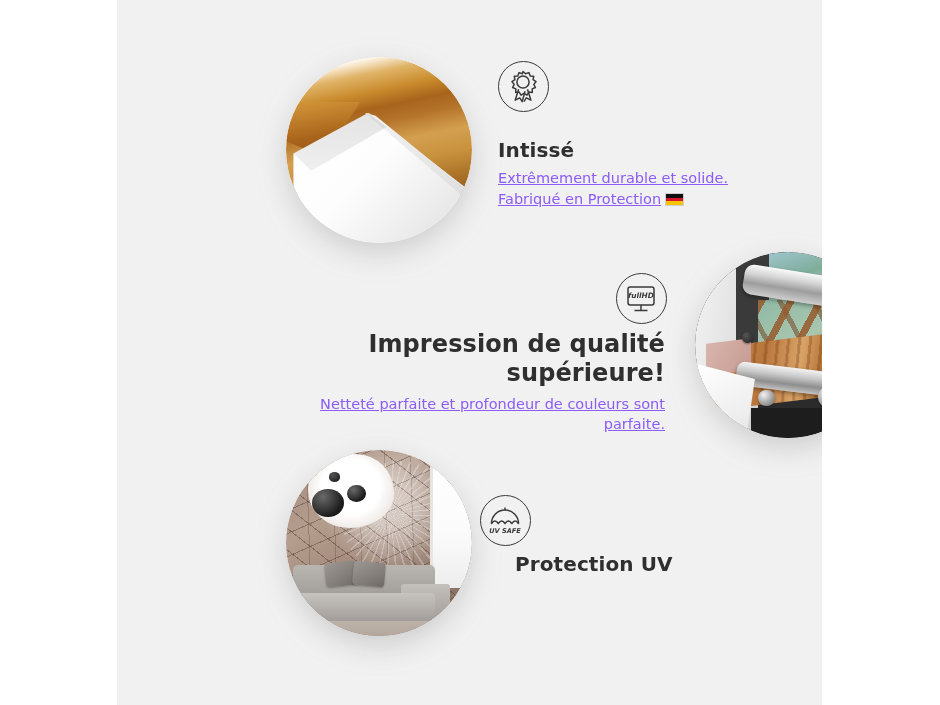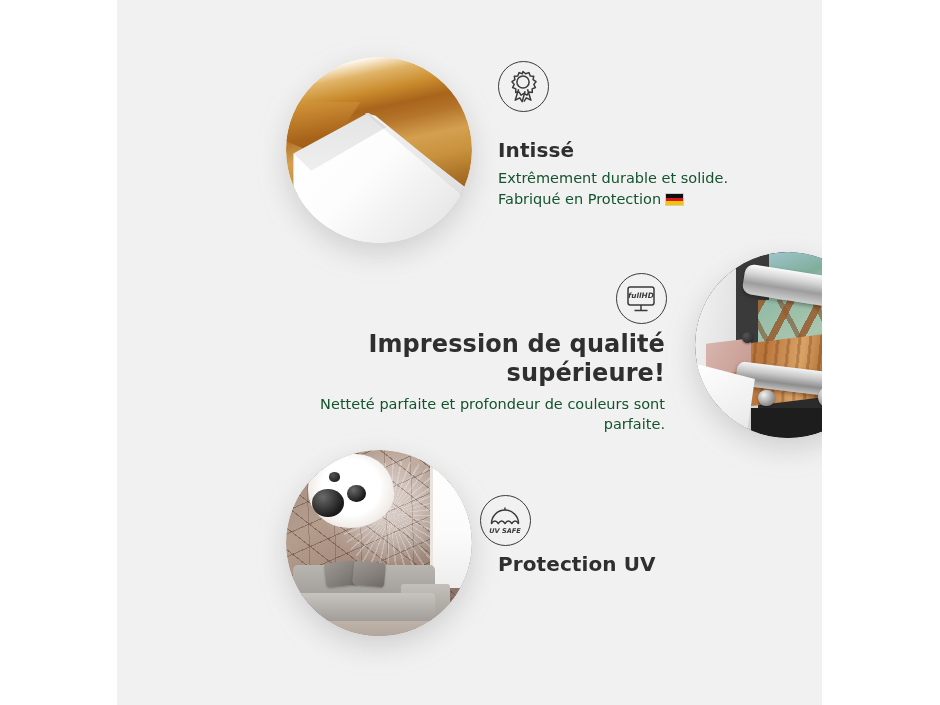--- a/index.html
+++ b/index.html
@@ -254,42 +254,43 @@
     font-size: 20px;
     font-weight: 600;
     color: #2f2f2f;
     letter-spacing: 0.1px;
     line-height: 1.2;
   }
   .f-title.big { font-size: 24px; }
   .f-body {
     margin: 6px 0 0 0;
     font-size: 14.5px;
-    color: #14532d;
+    color: #8b5cf6;
     line-height: 1.42;
+    text-decoration: underline;
   }
   .f-body .flag { display: inline-block; vertical-align: -2px; margin-left: 4px; }
 
   .flag-de {
     display: inline-block;
     width: 19px; height: 13px;
     border: 0.5px solid #cfcfcf;
     box-sizing: border-box;
     background: linear-gradient(180deg,
       #0f0f0f 0 33.3%,
       #d5172a 33.3% 66.6%,
       #f5c300 66.6% 100%);
   }
 
   
   #text-intisse { left: 381px; top: 118px; width: 330px; text-align: left; margin-top: 20px; }
   
   #text-print { left: 186px; top: 330px; width: 362px; text-align: right; }
   
-  #text-uv { left: 381px; top: 552px; width: 340px; text-align: left; }
+  #text-uv { left: 398px; top: 552px; width: 340px; text-align: left; }
 
   #icon-award { left: 381px; top: 61px; }
   #icon-fullhd { left: 499px; top: 273px; }
   #icon-uvsafe { left: 363px; top: 495px; }
 </style>
 </head>
 <body>
 
 <div class="page">
   <div class="panel">

